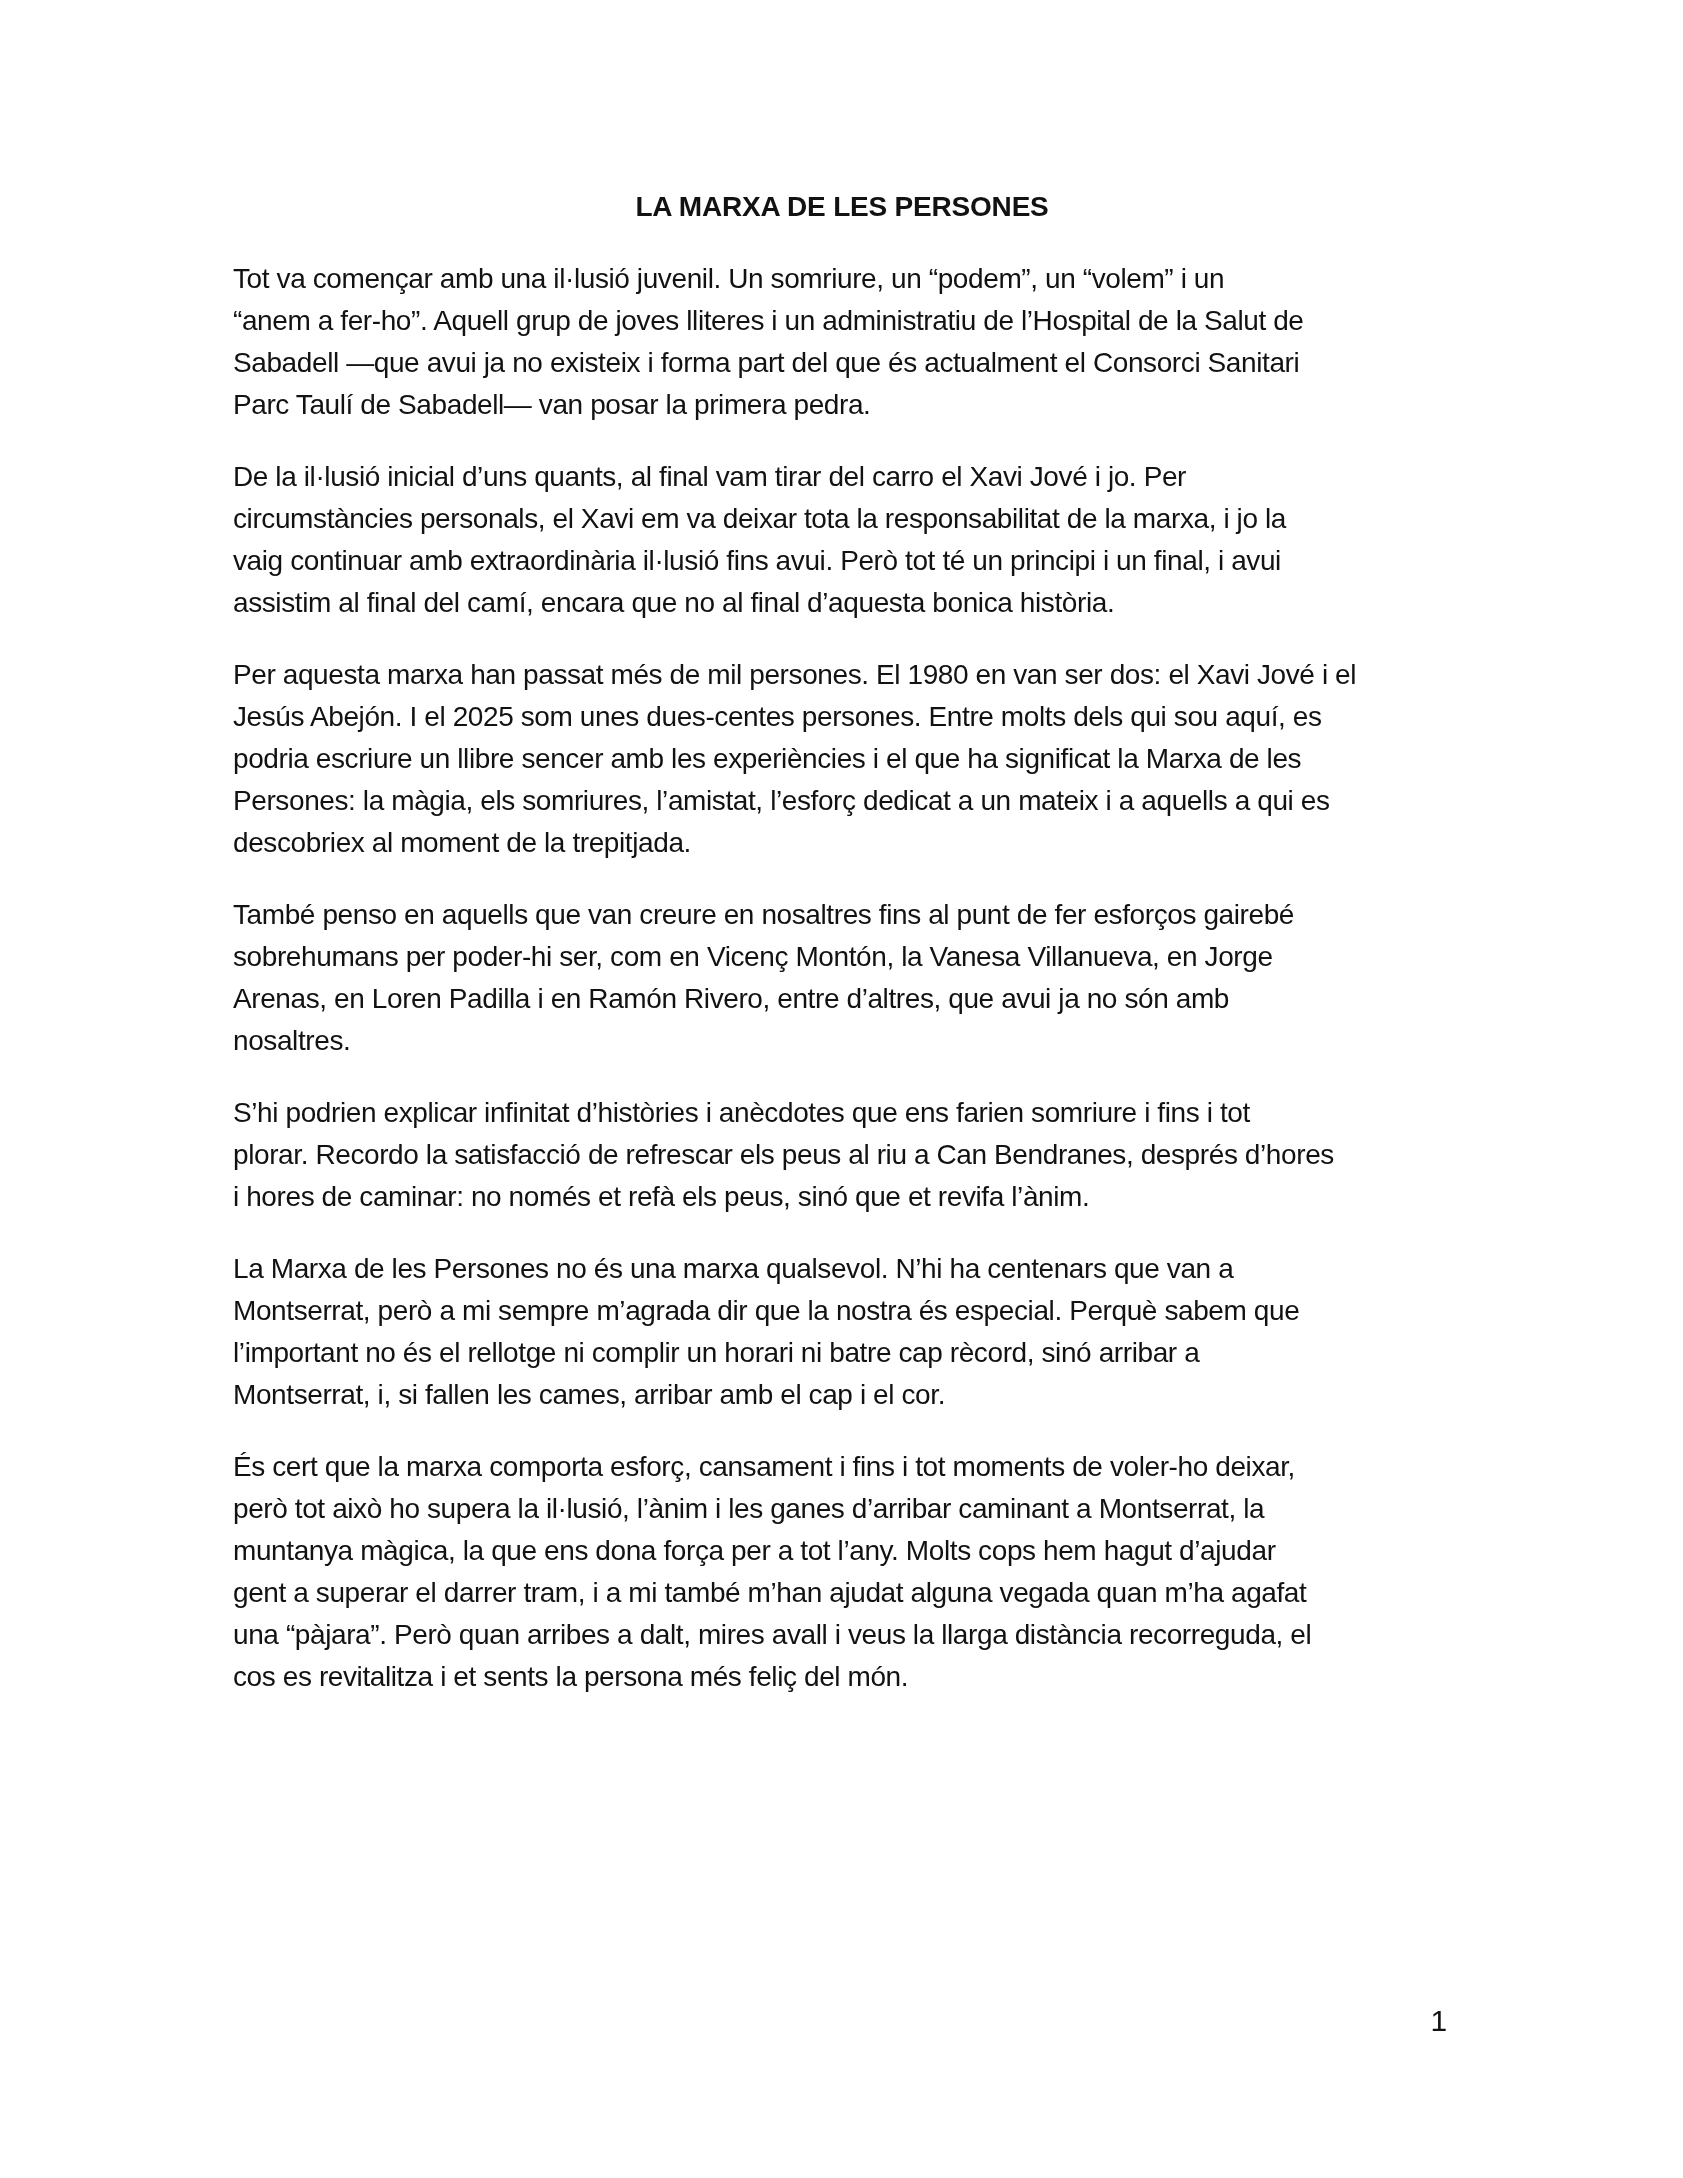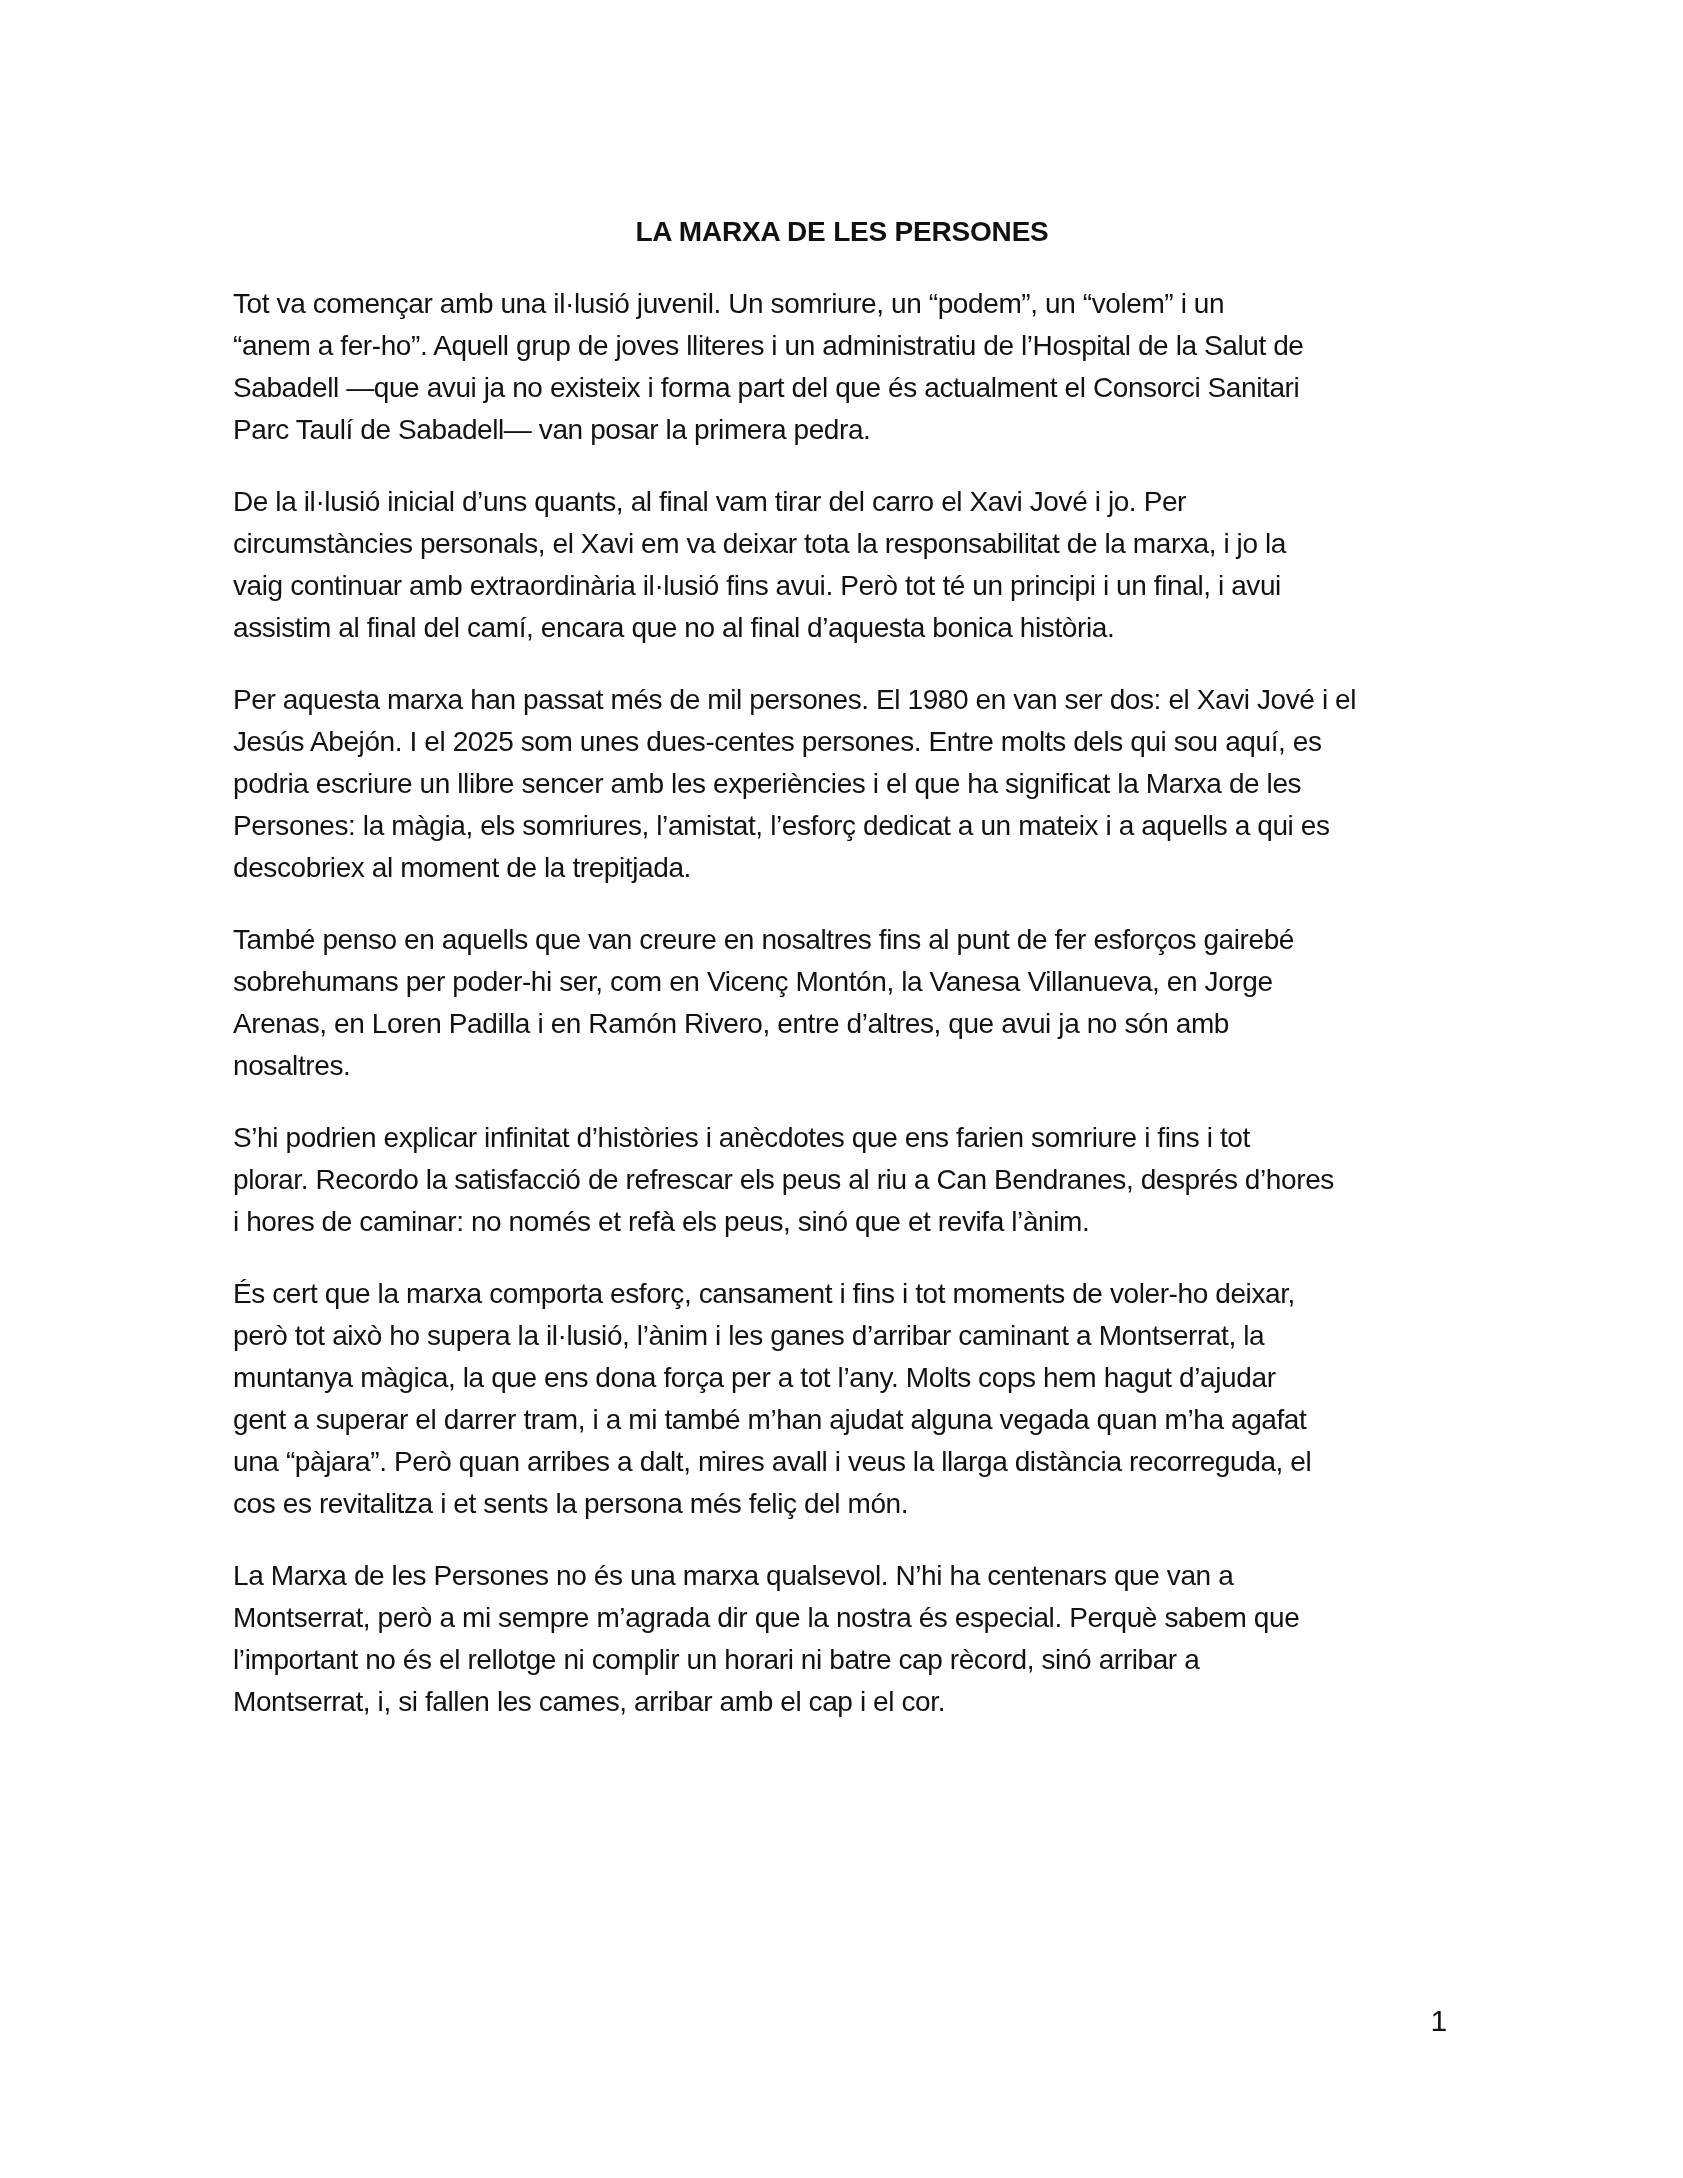--- a/index.html
+++ b/index.html
@@ -12,21 +12,21 @@
     width: 1683px;
     height: 2178px;
     background: #ffffff;
     overflow: hidden;
     font-family: "Liberation Sans", sans-serif;
     color: #121212;
   }
   .content {
     position: absolute;
     left: 233px;
-    top: 211px;
+    top: 186px;
     width: 1218px;
   }
   .doc-title {
     font-size: 28px;
     line-height: 42px;
     font-weight: 700;
     text-align: center;
     letter-spacing: -0.2px;
     margin: 0 0 30px 0;
     white-space: pre;
@@ -69,27 +69,27 @@
 podria escriure un llibre sencer amb les experiències i el que ha significat la Marxa de les
 Persones: la màgia, els somriures, l’amistat, l’esforç dedicat a un mateix i a aquells a qui es
 descobriex al moment de la trepitjada.</p>
     <p class="para">També penso en aquells que van creure en nosaltres fins al punt de fer esforços gairebé
 sobrehumans per poder-hi ser, com en Vicenç Montón, la Vanesa Villanueva, en Jorge
 Arenas, en Loren Padilla i en Ramón Rivero, entre d’altres, que avui ja no són amb
 nosaltres.</p>
     <p class="para">S’hi podrien explicar infinitat d’històries i anècdotes que ens farien somriure i fins i tot
 plorar. Recordo la satisfacció de refrescar els peus al riu a Can Bendranes, després d’hores
 i hores de caminar: no només et refà els peus, sinó que et revifa l’ànim.</p>
+    <p class="para">La Marxa de les Persones no és una marxa qualsevol. N’hi ha centenars que van a
+Montserrat, però a mi sempre m’agrada dir que la nostra és especial. Perquè sabem que
+l’important no és el rellotge ni complir un horari ni batre cap rècord, sinó arribar a
+Montserrat, i, si fallen les cames, arribar amb el cap i el cor.</p>
     <p class="para">És cert que la marxa comporta esforç, cansament i fins i tot moments de voler-ho deixar,
 però tot això ho supera la il·lusió, l’ànim i les ganes d’arribar caminant a Montserrat, la
 muntanya màgica, la que ens dona força per a tot l’any. Molts cops hem hagut d’ajudar
 gent a superar el darrer tram, i a mi també m’han ajudat alguna vegada quan m’ha agafat
 una “pàjara”. Però quan arribes a dalt, mires avall i veus la llarga distància recorreguda, el
 cos es revitalitza i et sents la persona més feliç del món.</p>
-    <p class="para">La Marxa de les Persones no és una marxa qualsevol. N’hi ha centenars que van a
-Montserrat, però a mi sempre m’agrada dir que la nostra és especial. Perquè sabem que
-l’important no és el rellotge ni complir un horari ni batre cap rècord, sinó arribar a
-Montserrat, i, si fallen les cames, arribar amb el cap i el cor.</p>
   </div>
 
   <div class="page-number">1</div>
 </div>
 
 
 </body></html>

